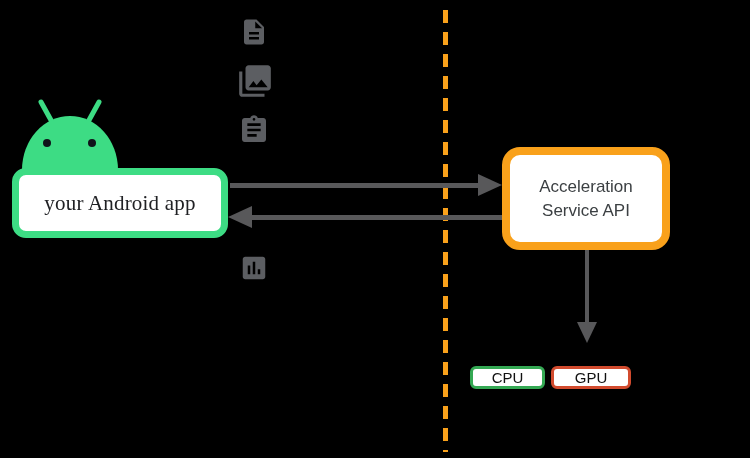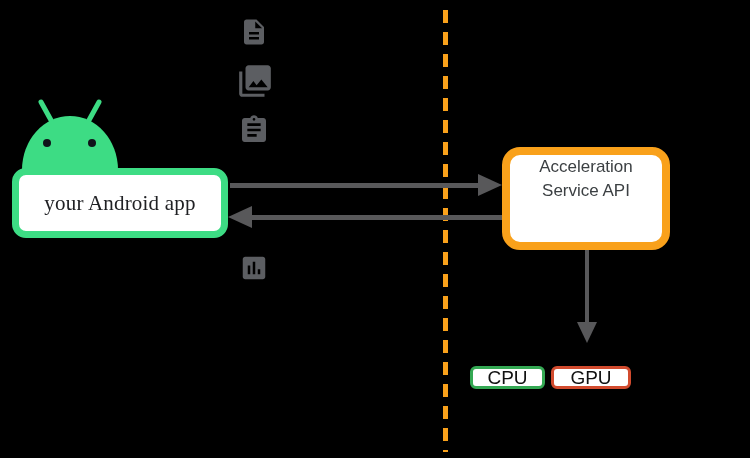--- a/index.html
+++ b/index.html
@@ -56,30 +56,30 @@
   .divider{
     position:absolute;left:443px;top:10px;width:5px;height:442px;z-index:0;
     background:repeating-linear-gradient(to bottom,#f9a11b 0 13px,transparent 13px 22px);
   }
 
   
   .service-box{
     position:absolute;left:502px;top:147px;width:168px;height:103px;
     background:#ffffff;border:8px solid #f9a11b;border-radius:18px;
     box-sizing:border-box;z-index:2;
-    display:flex;flex-direction:column;align-items:center;
+    display:flex;flex-direction:column;align-items:center;justify-content:center;
   }
   .service-box .label{font-size:17px;line-height:1.4;color:#3c4043;text-align:center;}
 
   
   .chip{
     position:absolute;top:366px;height:23px;background:#ffffff;
     border-radius:6px;box-sizing:border-box;z-index:2;
     display:flex;align-items:center;justify-content:center;
-    font-size:19px;color:#111111;
+    font-size:15px;color:#111111;
   }
   .chip-cpu{left:470px;width:75px;border:3px solid #34a853;}
   .chip-gpu{left:551px;width:80px;border:3px solid #d24b2e;}
 </style>
 </head>
 <body>
 
 <div class="stage">
 
   <div class="android-head">

